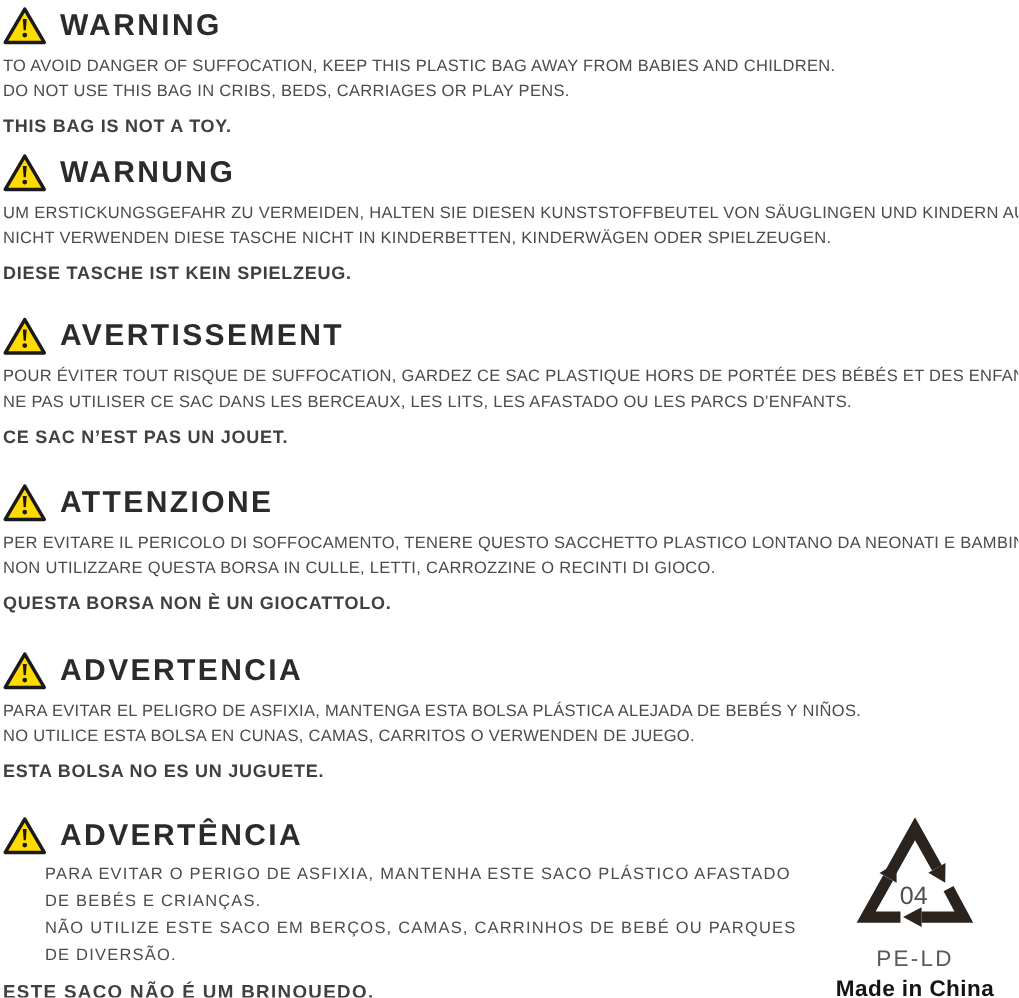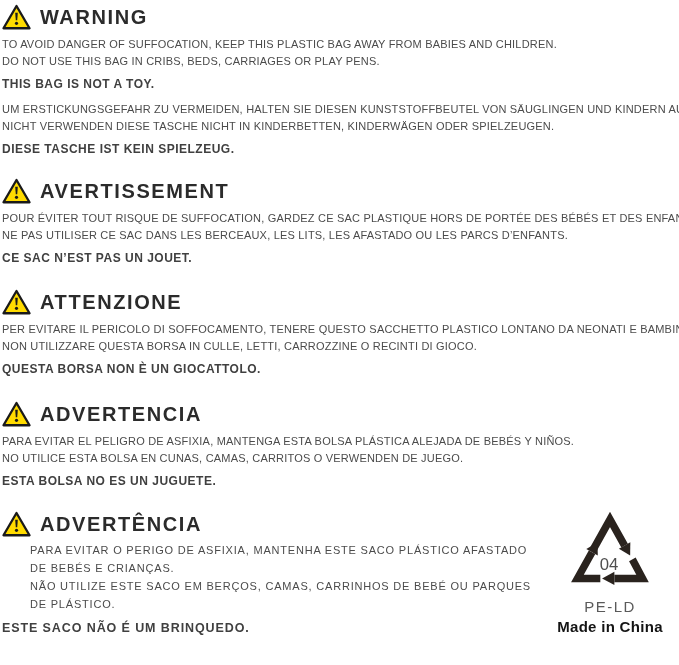--- a/index.html
+++ b/index.html
@@ -92,20 +92,30 @@
         </svg>
     </span>
     <h2 class="title">WARNING</h2>
   </div>
   <p class="body">TO AVOID DANGER OF SUFFOCATION, KEEP THIS PLASTIC BAG AWAY FROM BABIES AND CHILDREN.</p>
   <p class="body">DO NOT USE THIS BAG IN CRIBS, BEDS, CARRIAGES OR PLAY PENS.</p>
   <p class="em">THIS BAG IS NOT A TOY.</p>
 </section>
 
 <section class="warn">
+  <div class="hdr">
+    <span class="tri-icon">
+      <svg viewBox="0 0 100 90">
+          <path d="M50 7 L95 84 L5 84 Z" fill="#FFDB00" stroke="#1a1a1a" stroke-width="8" stroke-linejoin="round"></path>
+          <path d="M45.5 30 h9 l-2 26 h-5 Z" fill="#1a1a1a"></path>
+          <circle cx="50" cy="67" r="5.5" fill="#1a1a1a"></circle>
+        </svg>
+    </span>
+    <h2 class="title">WARNUNG</h2>
+  </div>
   <p class="body">UM ERSTICKUNGSGEFAHR ZU VERMEIDEN, HALTEN SIE DIESEN KUNSTSTOFFBEUTEL VON SÄUGLINGEN UND KINDERN AUF.</p>
   <p class="body">NICHT VERWENDEN DIESE TASCHE NICHT IN KINDERBETTEN, KINDERWÄGEN ODER SPIELZEUGEN.</p>
   <p class="em">DIESE TASCHE IST KEIN SPIELZEUG.</p>
 </section>
 
 <section class="warn">
   <div class="hdr">
     <span class="tri-icon">
       <svg viewBox="0 0 100 90">
           <path d="M50 7 L95 84 L5 84 Z" fill="#FFDB00" stroke="#1a1a1a" stroke-width="8" stroke-linejoin="round"></path>
@@ -160,21 +170,21 @@
             <path d="M50 7 L95 84 L5 84 Z" fill="#FFDB00" stroke="#1a1a1a" stroke-width="8" stroke-linejoin="round"></path>
             <path d="M45.5 30 h9 l-2 26 h-5 Z" fill="#1a1a1a"></path>
             <circle cx="50" cy="67" r="5.5" fill="#1a1a1a"></circle>
           </svg>
       </span>
       <h2 class="title">ADVERTÊNCIA</h2>
     </div>
     <p class="body">PARA EVITAR O PERIGO DE ASFIXIA, MANTENHA ESTE SACO PLÁSTICO AFASTADO</p>
     <p class="body">DE BEBÉS E CRIANÇAS.</p>
     <p class="body">NÃO UTILIZE ESTE SACO EM BERÇOS, CAMAS, CARRINHOS DE BEBÉ OU PARQUES</p>
-    <p class="body">DE PLÁSTICO.</p>
+    <p class="body">DE DIVERSÃO.</p>
     <p class="em">ESTE SACO NÃO É UM BRINQUEDO.</p>
   </div>
 
   <div class="recycle-block">
     <svg class="loop" viewBox="0 0 100 100">
       <g stroke="#2a231e" stroke-width="8.5" fill="none">
         <path d="M 31.5 46.2 L 50 13 L 66.6 42.7"></path>
         <path d="M 75.4 58.4 L 87 80 L 55 80"></path>
         <path d="M 39 80 L 13 80 L 29.6 50.3"></path>
       </g>

